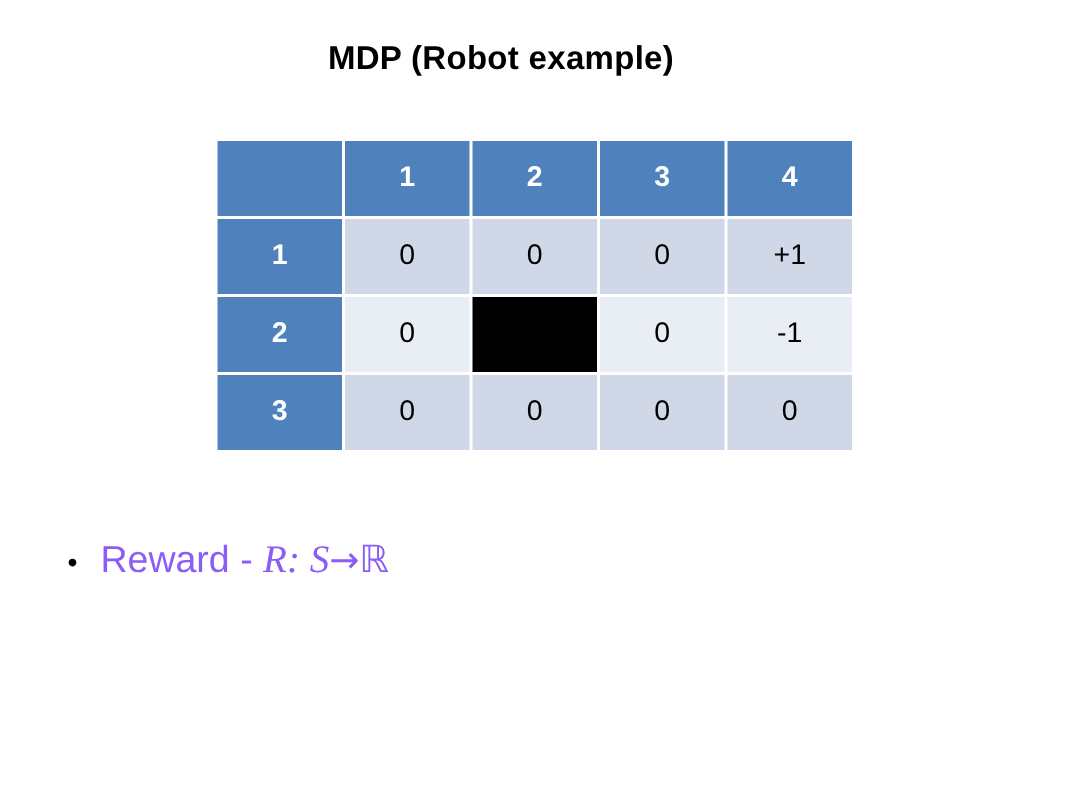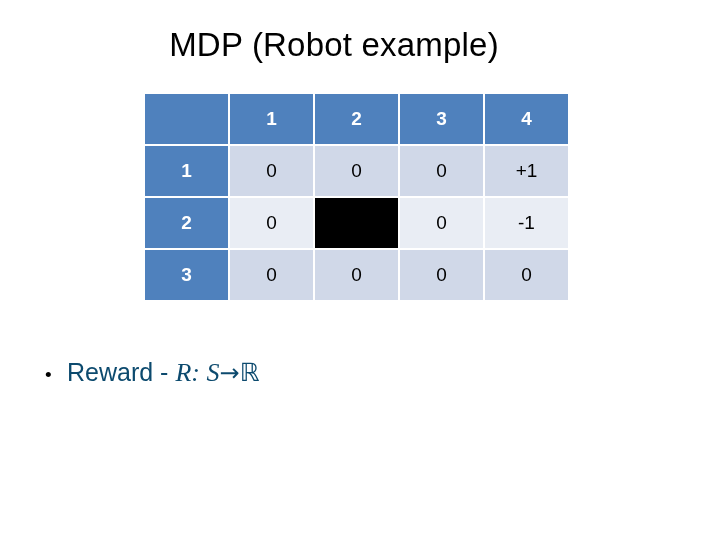--- a/index.html
+++ b/index.html
@@ -16,22 +16,22 @@
     color: #000000;
   }
 
   
   .slide-title {
     position: absolute;
     left: 0;
     top: 26px;
     width: 668px;
     text-align: center;
-    font-size: 33px;
-    font-weight: 400;
+    font-size: 22px;
+    font-weight: 700;
     color: #000000;
     letter-spacing: 0.2px;
     line-height: 1.15;
     white-space: nowrap;
   }
 
   
   .grid-table {
     position: absolute;
     left: 143px;
@@ -92,21 +92,21 @@
   .bullet-dot {
     width: 22px;
     flex: 0 0 22px;
     font-size: 19px;
     line-height: 1;
     color: #000000;
   }
   .bullet-text {
     white-space: nowrap;
     font-size: 25px;
-    color: #0c4a6e;
+    color: #8b5cf6;
   }
   .math-italic {
     font-family: "Liberation Serif", "DejaVu Serif", serif;
     font-style: italic;
     font-size: 26px;
   }
   .math-sym {
     font-family: "DejaVu Sans", sans-serif;
     font-style: normal;
     font-size: 24px;

